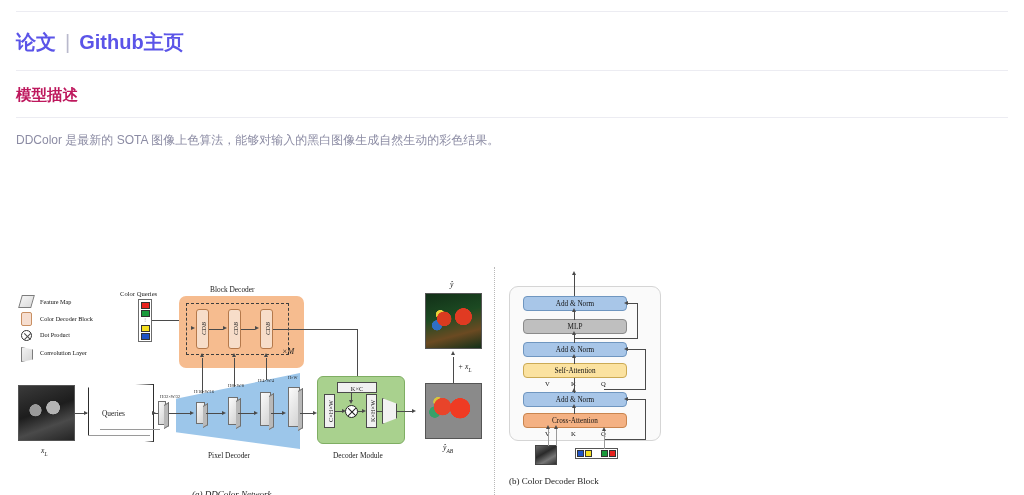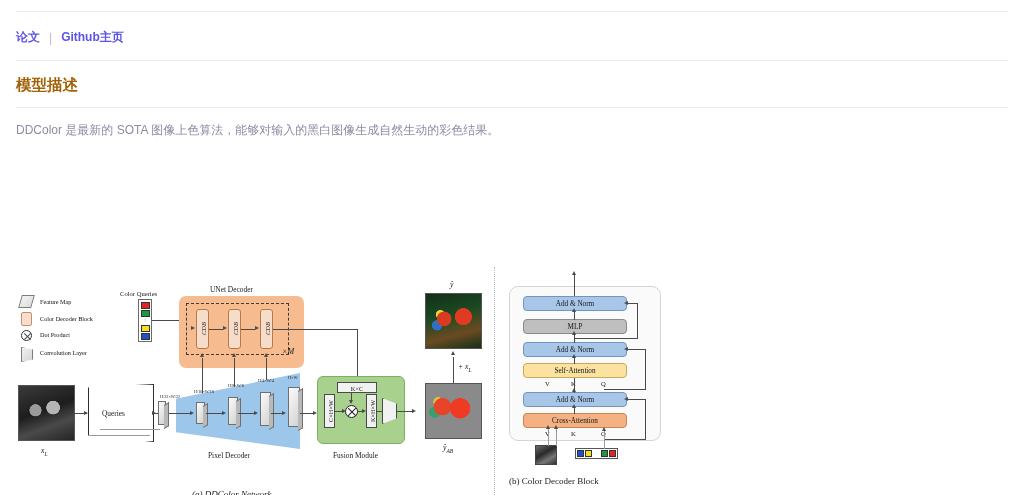--- a/index.html
+++ b/index.html
@@ -21,29 +21,29 @@
   }
   .rule { height: 1px; background: #ececf2; margin: 11px 0 0 0; }
 
   p.lead {
     margin: 13px 0 0 0;
     font-size: 12.5px;
     color: #8c8ca4;
     line-height: 1.5;
   }
 
-  .links { margin: 17px 0 0 0; font-size: 12px; font-weight: 700; display: flex; align-items: center; gap: 9px; }
+  .links { margin: 17px 0 0 0; font-size: 20px; font-weight: 700; display: flex; align-items: center; gap: 9px; }
   .links a { color: #5b54e8; text-decoration: none; }
   .links .sep { color: #b9b9cc; font-weight: 400; }
 
   h2.section {
     margin: 14px 0 0 0;
     font-size: 15.5px;
     font-weight: 700;
-    color: #a16207;
+    color: #be185d;
   }
 
   p.body {
     margin: 13px 0 0 0;
     font-size: 12px;
     color: #8c8ca4;
     line-height: 1.55;
   }
   p.body.tight { margin-top: 11px; }
 
@@ -242,21 +242,21 @@
       <div class="cqcell" style="top:2px;  background:#e8231f;"></div>
       <div class="cqcell" style="top:10px; background:#1a9a3c;"></div>
       <div class="cqcell" style="top:18px; background:#fff;border-color:#fff;"></div>
       <div class="cqcell" style="top:25px; background:#f5e020;"></div>
       <div class="cqcell" style="top:33px; background:#1f53c4;"></div>
       <div class="txt tiny" style="left:4px;top:17px;">⋮</div>
     </div>
 
     <div class="ln" style="left:152px;top:57px;width:30px;height:.9px;"></div>
 
-    <div class="lbl" style="left:210px;top:22px;font-size:7.4px;">UNet Decoder</div>
+    <div class="lbl" style="left:210px;top:22px;font-size:7.4px;">Block Decoder</div>
     <div class="cdpanel" style="left:179px;top:33px;width:125px;height:72px;"></div>
     <div class="cdinner" style="left:186px;top:40px;width:103px;height:52px;"></div>
 
     <div class="cdb" style="left:196px;top:46px;width:13px;height:40px;">
       <span>CDB</span>
     </div>
     <div class="cdb" style="left:228px;top:46px;width:13px;height:40px;">
       <span>CDB</span>
     </div>
     <div class="cdb" style="left:260px;top:46px;width:13px;height:40px;">
@@ -314,21 +314,21 @@
     <div class="ln" style="left:206px;top:150px;width:17px;height:.9px;"></div>
     <div class="arrH" style="left:222px;top:147.8px;"></div>
     <div class="ln" style="left:238px;top:150px;width:17px;height:.9px;"></div>
     <div class="arrH" style="left:254px;top:147.8px;"></div>
     <div class="ln" style="left:271px;top:150px;width:12px;height:.9px;"></div>
     <div class="arrH" style="left:282px;top:147.8px;"></div>
     <div class="ln" style="left:300px;top:150px;width:14px;height:.9px;"></div>
     <div class="arrH" style="left:313px;top:147.8px;"></div>
 
     <div class="fusion" style="left:317px;top:113px;width:88px;height:68px;"></div>
-    <div class="lbl" style="left:333px;top:188px;font-size:7.4px;">Fusion Module</div>
+    <div class="lbl" style="left:333px;top:188px;font-size:7.4px;">Decoder Module</div>
 
     <div class="fbox vert" style="left:324px;top:131px;width:11px;height:34px;">
       <span>C×H×W</span>
     </div>
     <div class="fbox horiz" style="left:337px;top:119px;width:40px;height:11px;">
       <span>K×C</span>
     </div>
     <div class="fbox vert" style="left:366px;top:131px;width:11px;height:34px;">
       <span>K×H×W</span>
     </div>

